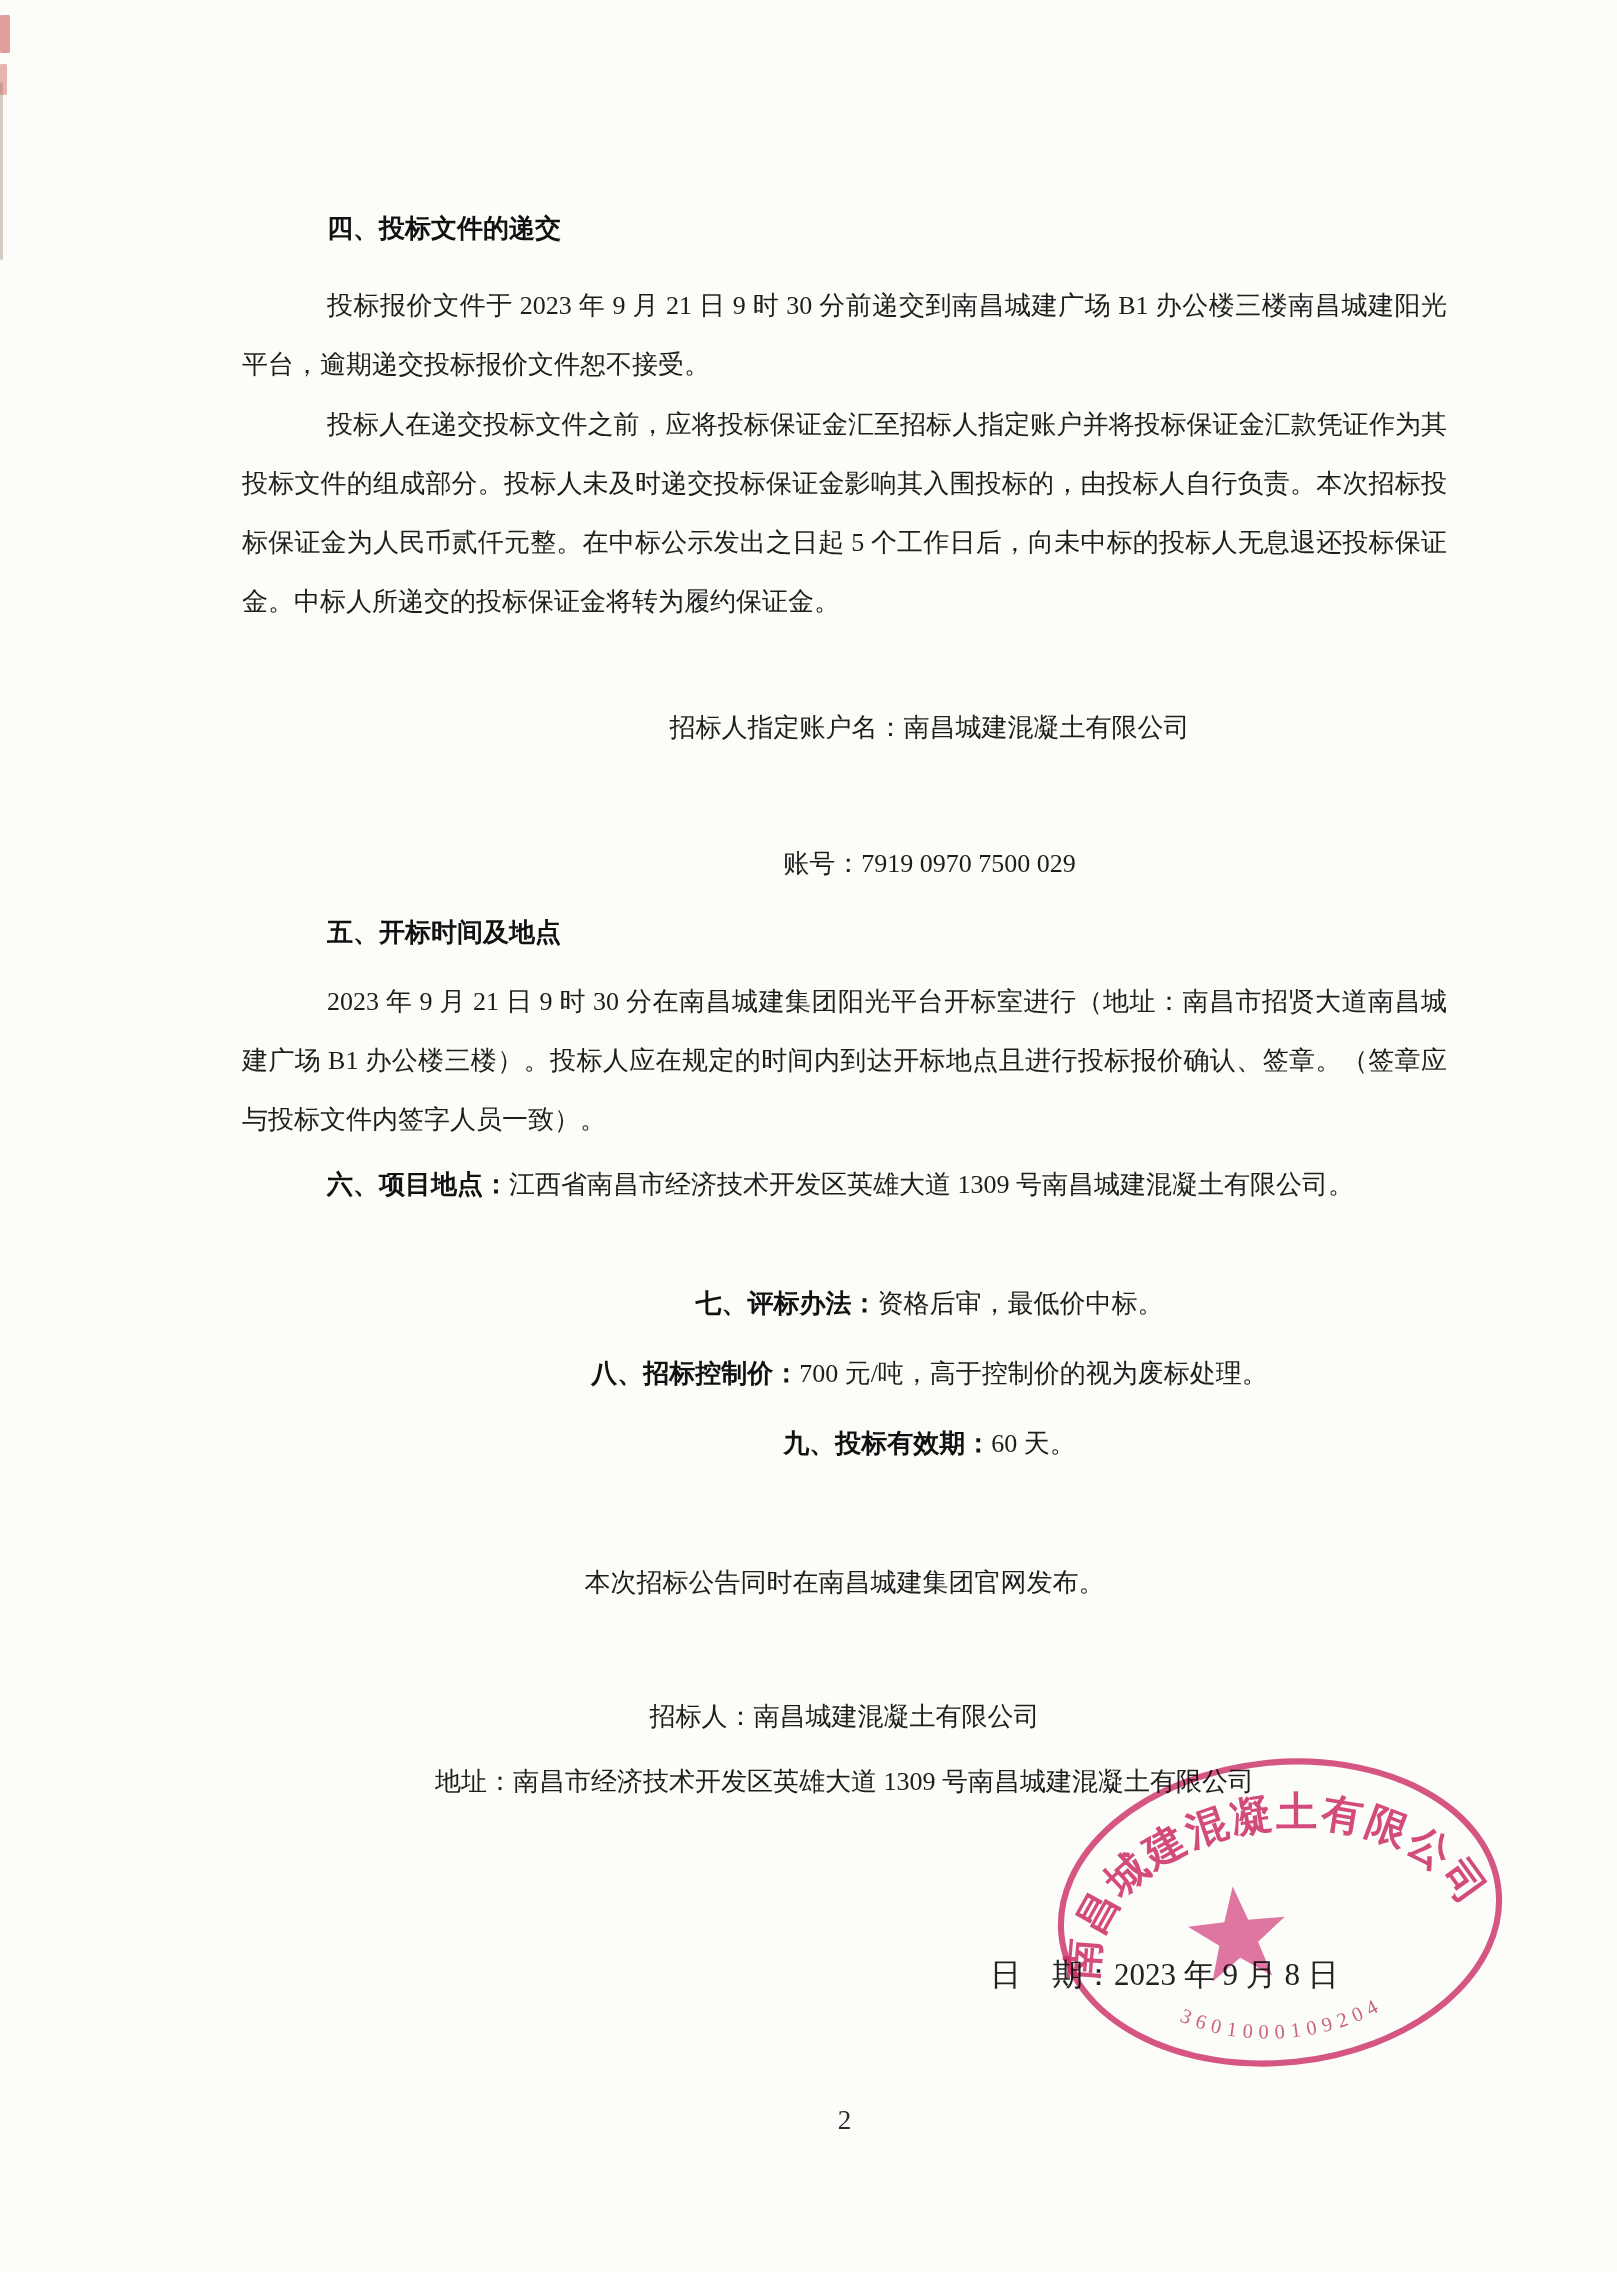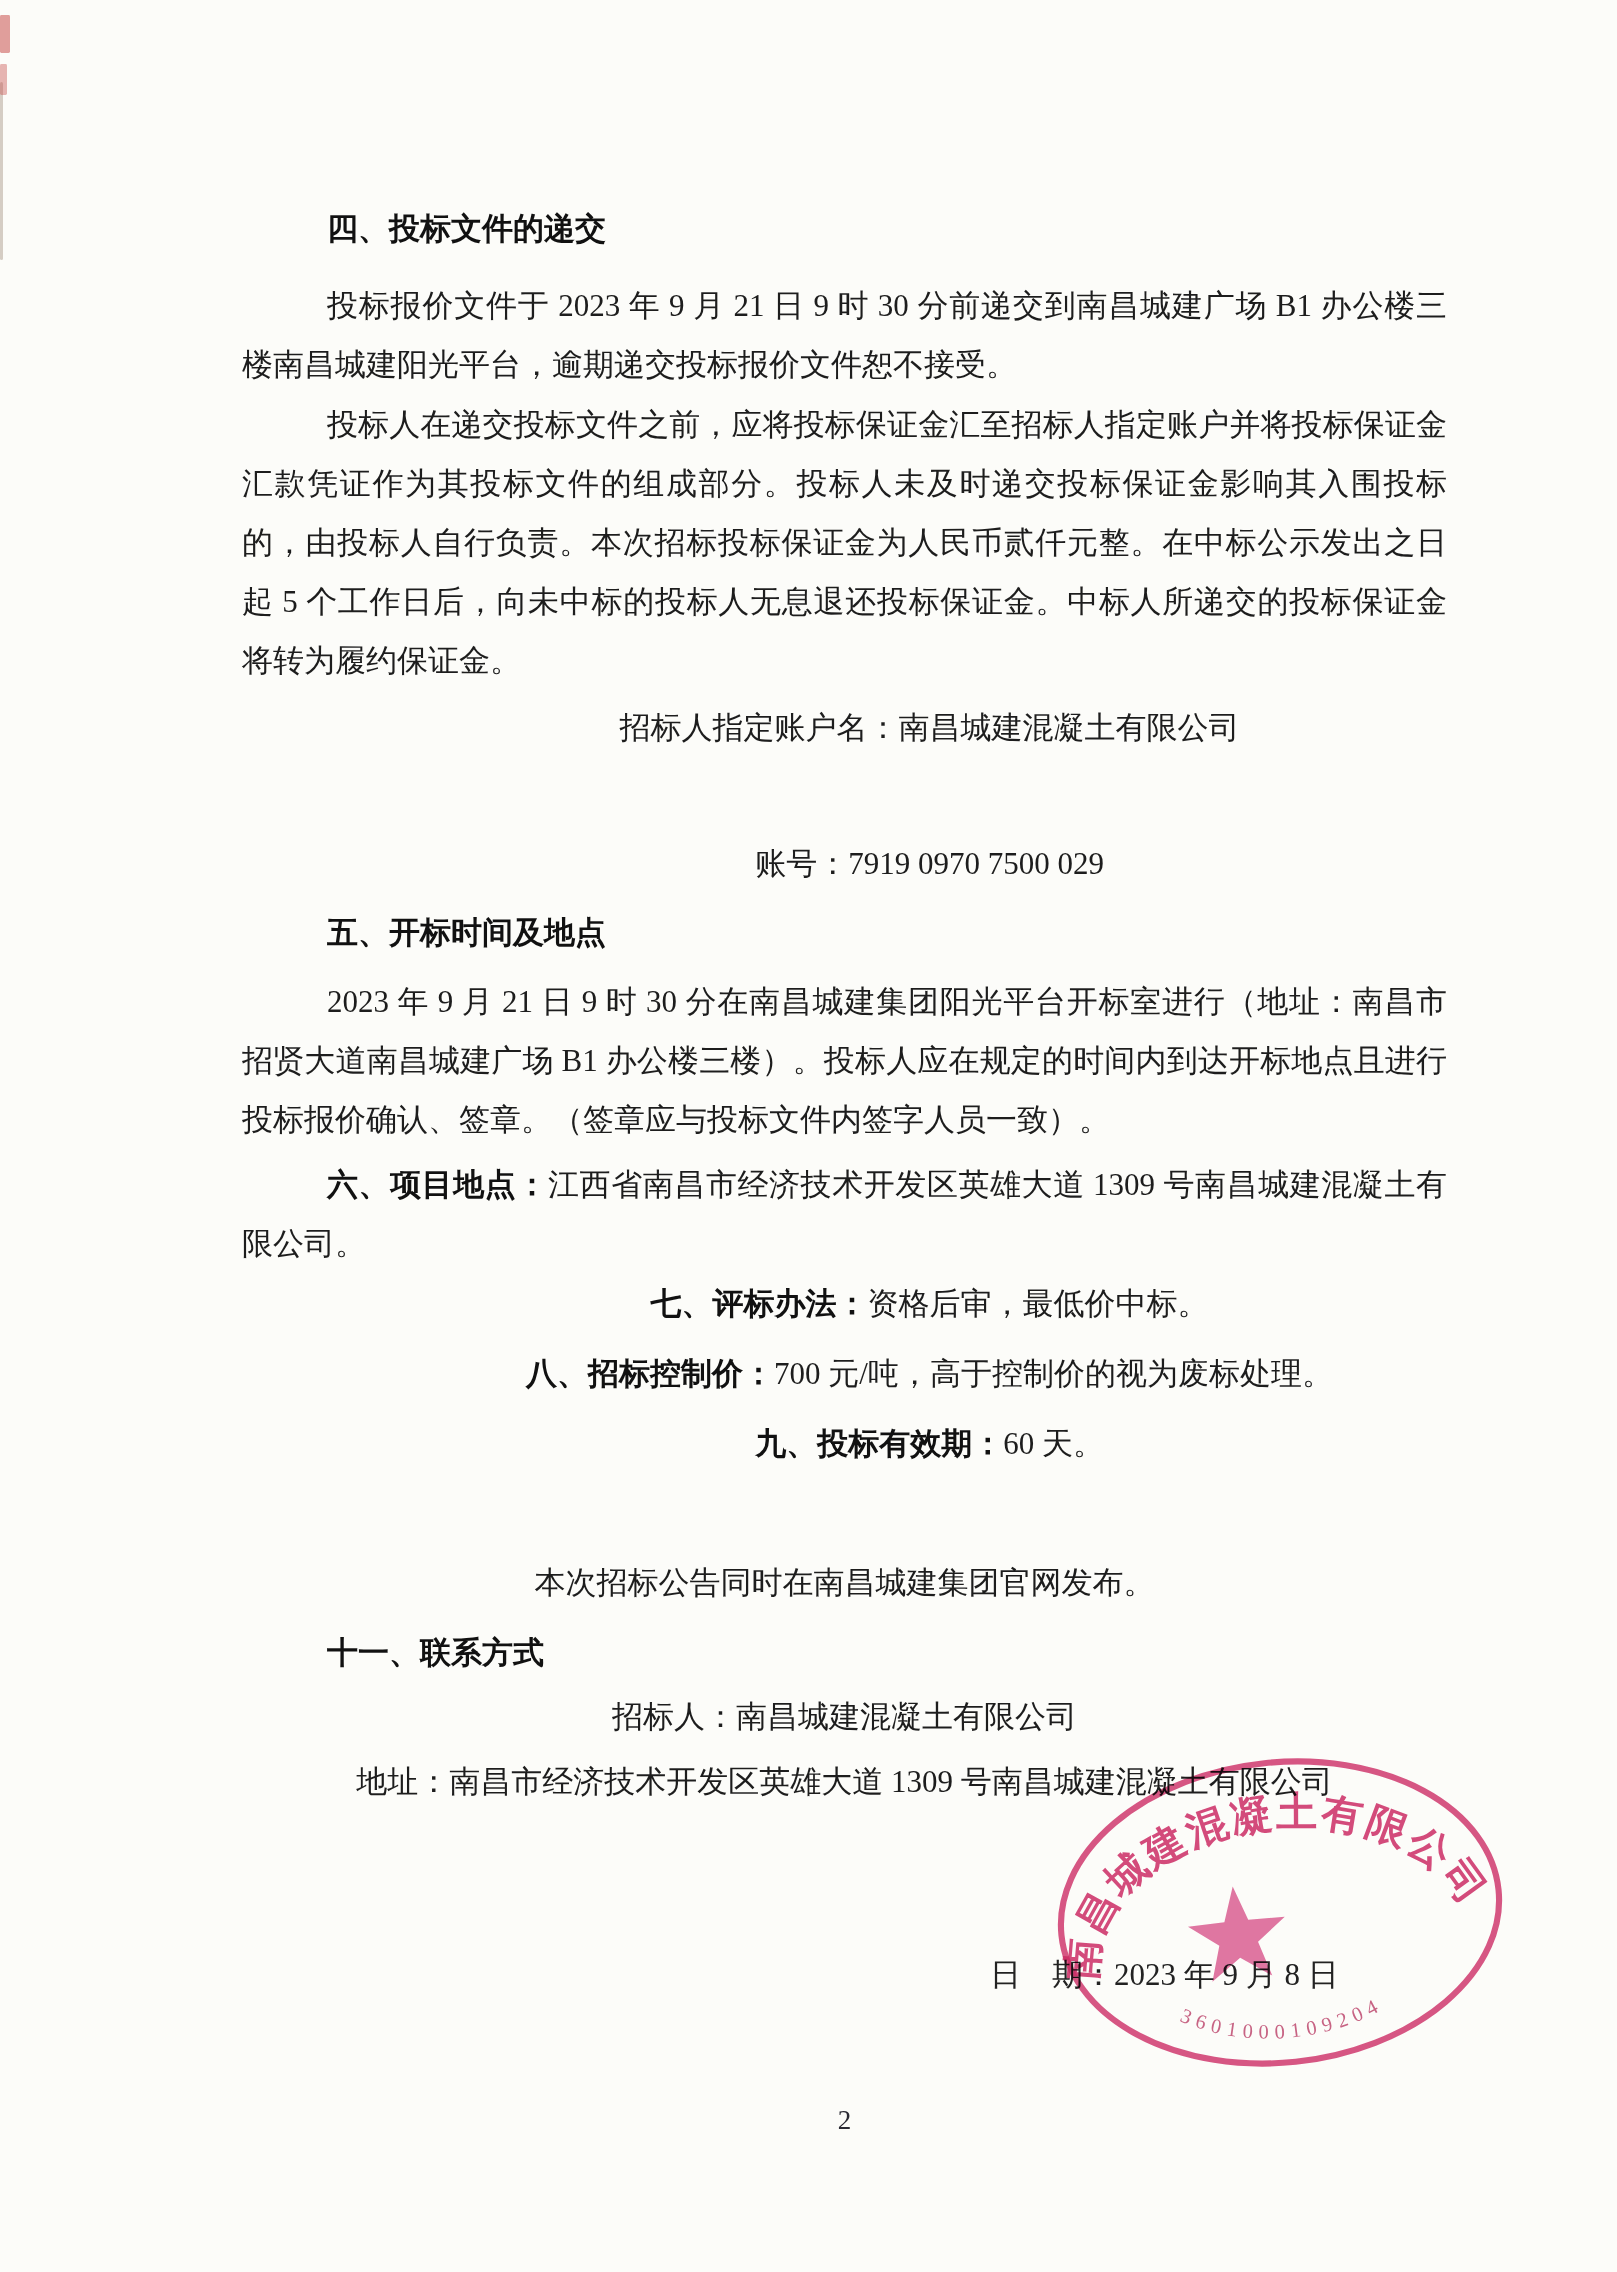--- a/index.html
+++ b/index.html
@@ -8,21 +8,21 @@
     position:relative;
     width:1617px; height:2273px;
     background:#fcfcf9;
     overflow:hidden;
     font-family:"Liberation Serif","DejaVu Serif",serif;
     color:#1d1d1d;
   }
   .block {
     position:absolute;
     left:242px; width:1205px;
-    font-size:31px; line-height:59px;
+    font-size:26px; line-height:59px;
     text-align:justify;
   }
   .single { text-align:center; white-space:nowrap; }
   .lead-indent { padding-left:85px; }
   .para { text-indent:85px; }
   .heading { font-weight:bold; color:#111; padding-left:85px; text-align:left; }
   b { color:#111; }
   .ul { text-decoration:underline; text-underline-offset:5.5px; }
   .date-line {
     position:absolute; left:990px; top:1945px;
@@ -87,21 +87,20 @@
     <b>八、招标控制价：</b><span>700 元/吨，高于控制价的视为废标处理。</span>
   </div>
 
   <div class="block single lead-indent" style="top:1414px">
     <b>九、投标有效期：</b><span>60 天。</span>
   </div>
 
 
   <div class="block single" style="top:1553px">本次招标公告同时在南昌城建集团官网发布。</div>
 
-  <div class="block heading" style="top:1623px">十一、联系方式</div>
 
   <div class="block single" style="top:1687px">招标人：南昌城建混凝土有限公司</div>
 
   <div class="block single" style="top:1752px">地址：南昌市经济技术开发区英雄大道 1309 号南昌城建混凝土有限公司</div>
 
 
   <div class="date-line">日　期：2023 年 9 月 8 日</div>
 
   <svg class="stamp" viewBox="0 0 680 470">
     <ellipse cx="340" cy="235" rx="322" ry="220" fill="none" stroke="#cf2d68" stroke-width="9" opacity="0.8"></ellipse>

